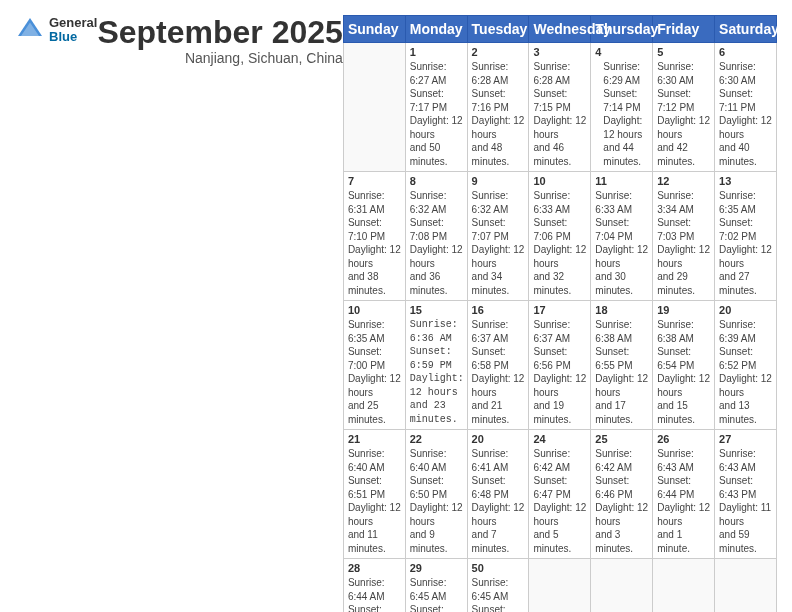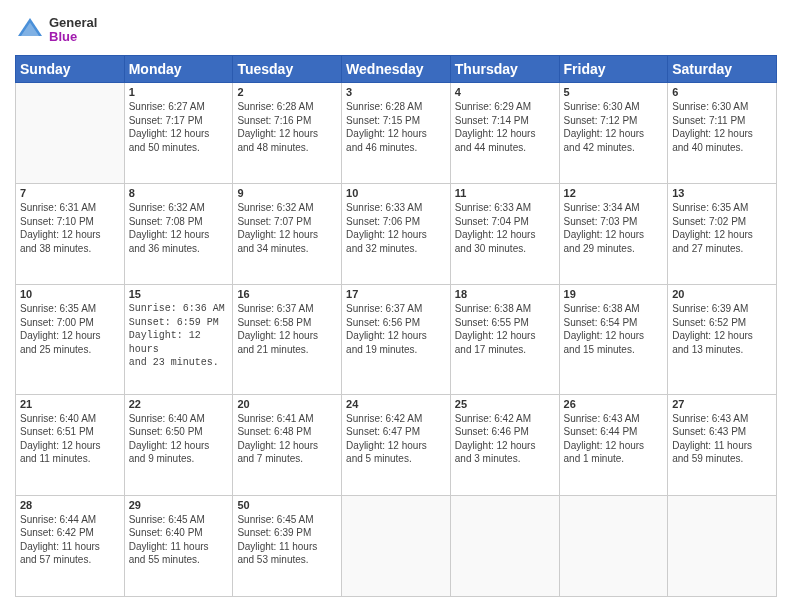--- a/index.html
+++ b/index.html
@@ -8,21 +8,20 @@
       height: 612px;
       font-family: Arial, sans-serif;
       background: #fff;
       overflow: hidden;
     }
     .page {
       width: 792px;
       height: 612px;
       padding: 15px;
       display: flex;
-      flex-direction: column;
     }
     .header {
       display: flex;
       justify-content: space-between;
       align-items: flex-start;
       margin-bottom: 10px;
     }
     .logo {
       display: flex;
       align-items: center;
@@ -96,22 +95,26 @@
 
 <div class="page">
   <div class="header">
     <div class="logo">
       <svg class="logo-icon" viewBox="0 0 40 40">
         <polygon points="20,4 36,28 4,28" fill="#4a90d9"></polygon>
         <polygon points="20,10 32,28 8,28" fill="#fff" opacity="0.3"></polygon>
       </svg>
       <div class="logo-text">
         <span>General</span>
-        <span style="color:#a21caf;">Blue</span>
+        <span style="color:#0369a1;">Blue</span>
       </div>
+    </div>
+    <div class="title-block">
+      <div class="month-title">September 2025</div>
+      <div class="subtitle">Nanjiang, Sichuan, China</div>
     </div>
   </div>
 
   <table class="calendar">
     <thead>
       <tr>
       <th>Sunday</th>
           <th>Monday</th>
           <th>Tuesday</th>
           <th>Wednesday</th>
@@ -139,21 +142,21 @@
           </td>
           <td>
             <span class="day-num">3</span>
             <div class="cell-content" style="white-space: pre-line;">Sunrise: 6:28 AM
 Sunset: 7:15 PM
 Daylight: 12 hours
 and 46 minutes.</div>
           </td>
           <td>
             <span class="day-num">4</span>
-            <div class="cell-content" style="white-space: pre-line;">Sunrise: 6:29 AM
+            <div class="cell-content" style="white-space: pre-line; margin-left: 8px;">Sunrise: 6:29 AM
 Sunset: 7:14 PM
 Daylight: 12 hours
 and 44 minutes.</div>
           </td>
           <td>
             <span class="day-num">5</span>
             <div class="cell-content" style="white-space: pre-line;">Sunrise: 6:30 AM
 Sunset: 7:12 PM
 Daylight: 12 hours
 and 42 minutes.</div>

